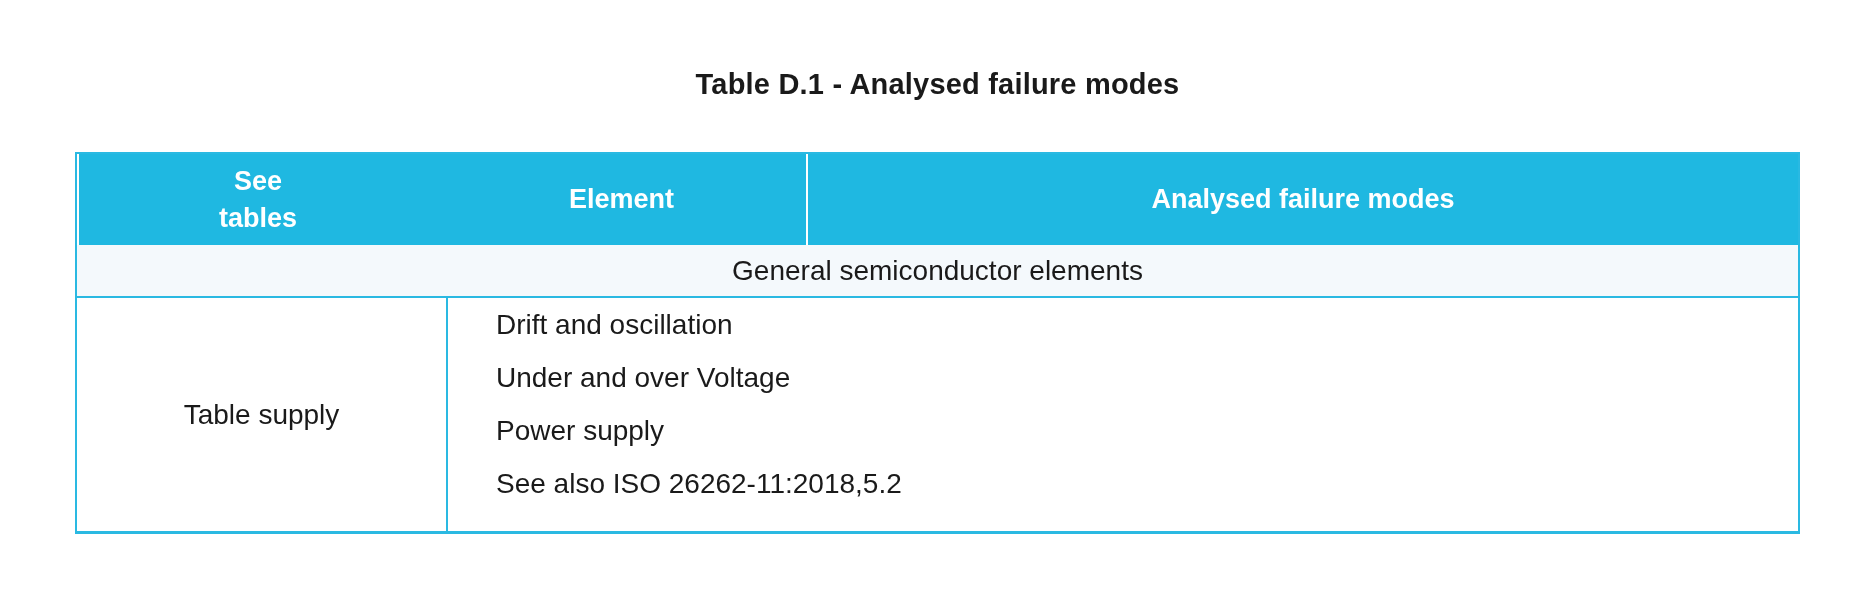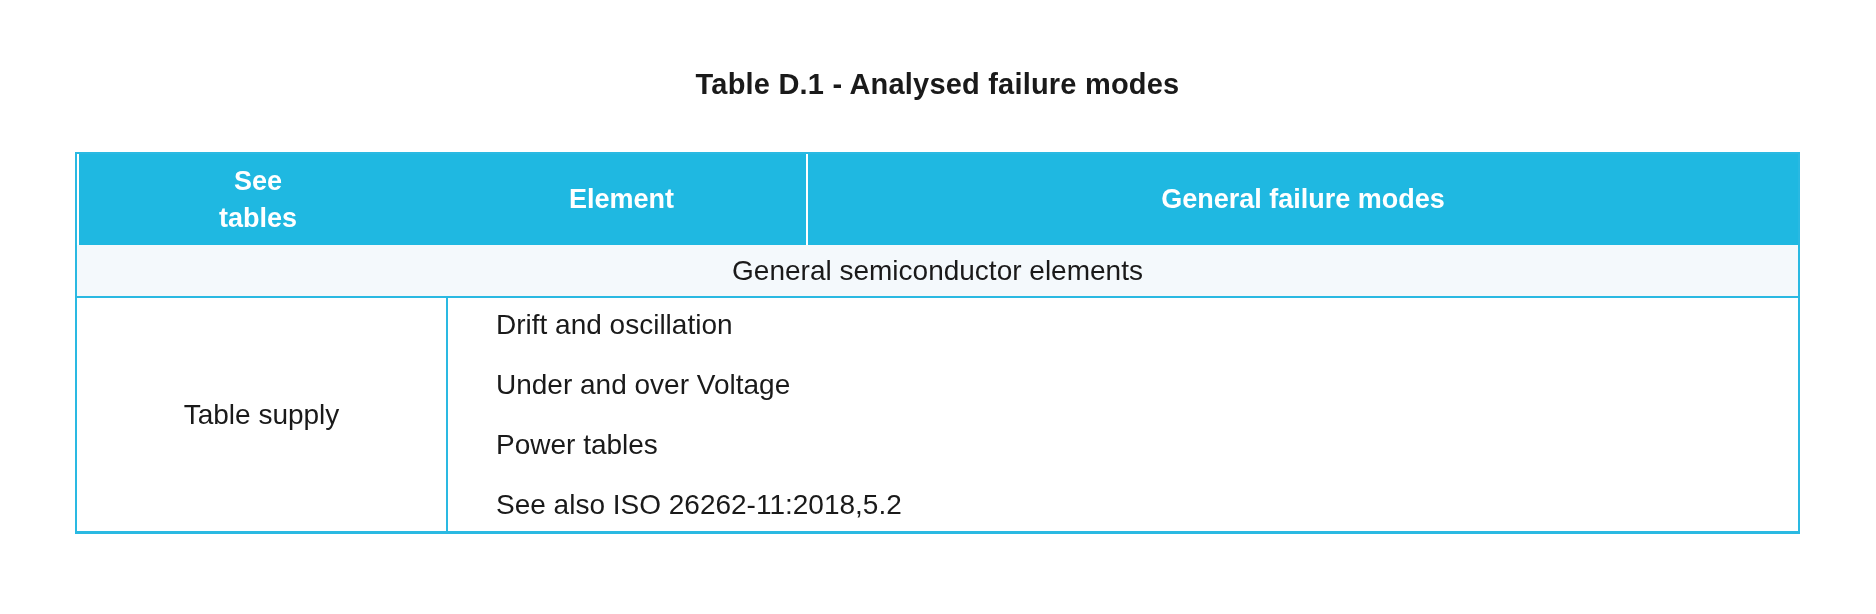--- a/index.html
+++ b/index.html
@@ -76,47 +76,47 @@
   .td {
     display: flex;
     align-items: center;
     justify-content: center;
     font-size: 28px;
   }
   .body-row .col-2, .body-row .col-3 { border-left: 2px solid var(--border); }
   .td.modes {
     flex-direction: column;
     align-items: flex-start;
-    justify-content: space-between;
+    justify-content: flex-start;
     padding-left: 48px;
   }
   .mode-line { line-height: 53px; }
 </style>
 </head>
 <body>
 
 <div class="page">
 
   <div class="doc-title">Table D.1 - Analysed failure modes</div>
 
   <div class="ftable">
 
     <div class="row thead-row">
       <div class="th col-2">See
 tables</div>
       <div class="th col-1">Element</div>
-      <div class="th col-3">General failure modes</div>
+      <div class="th col-3">Analysed failure modes</div>
     </div>
 
     <div class="section-row">General semiconductor elements</div>
 
     <div class="row body-row">
       <div class="td col-1">Table supply</div>
       <div class="td col-3 modes">
         <div class="mode-line">Drift and oscillation</div>
         <div class="mode-line">Under and over Voltage</div>
-        <div class="mode-line">Power tables</div>
+        <div class="mode-line">Power supply</div>
         <div class="mode-line">See also ISO 26262-11:2018,5.2</div>
       </div>
     </div>
 
   </div>
 </div>
 
 </body></html>

